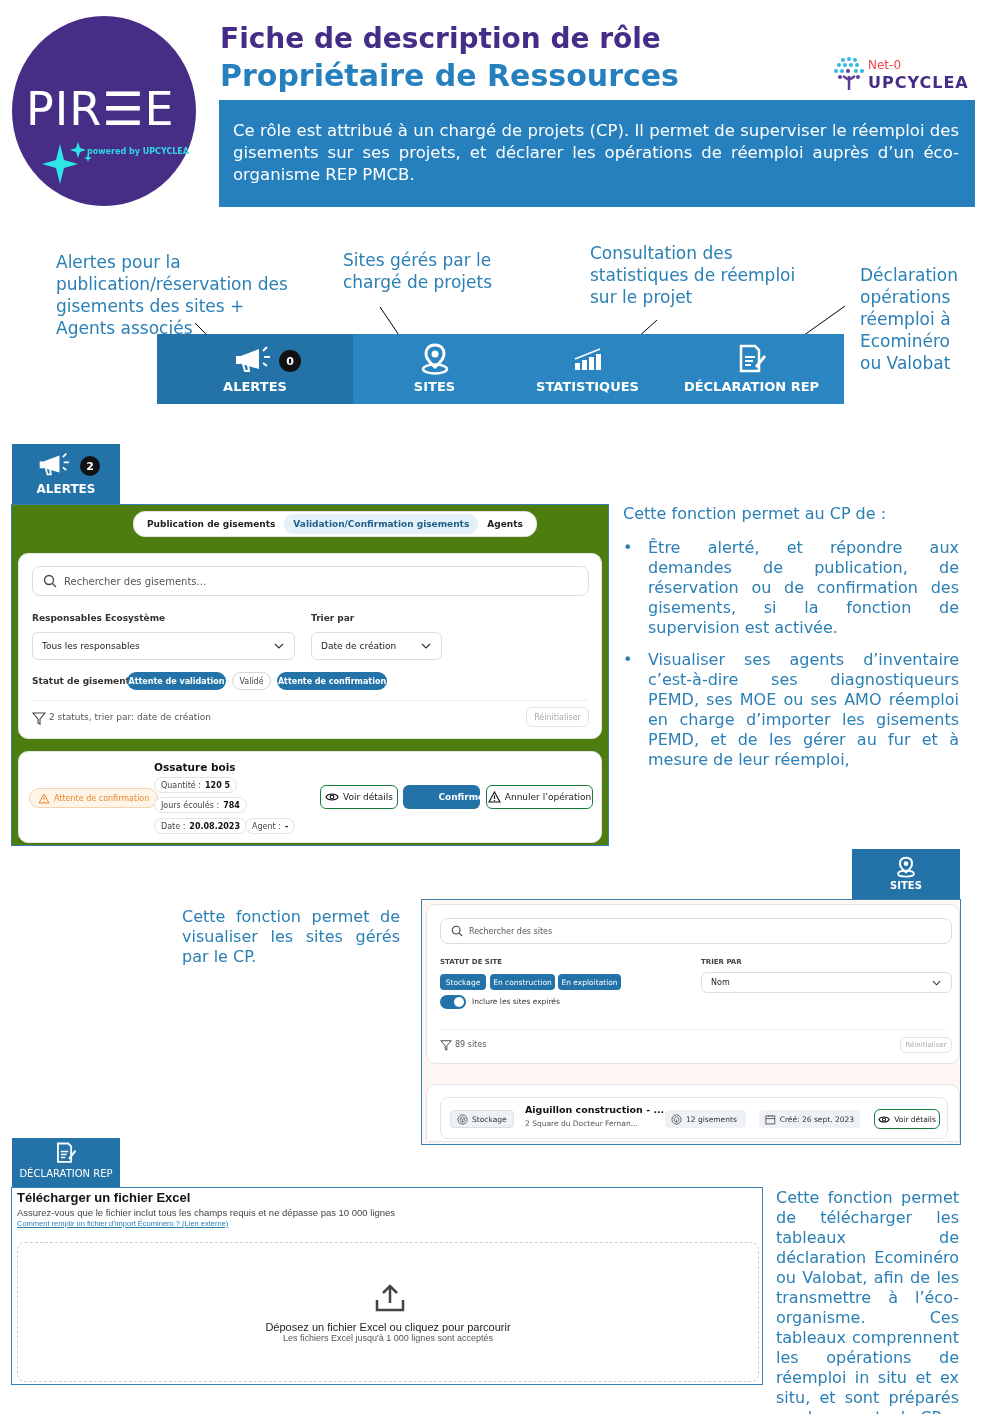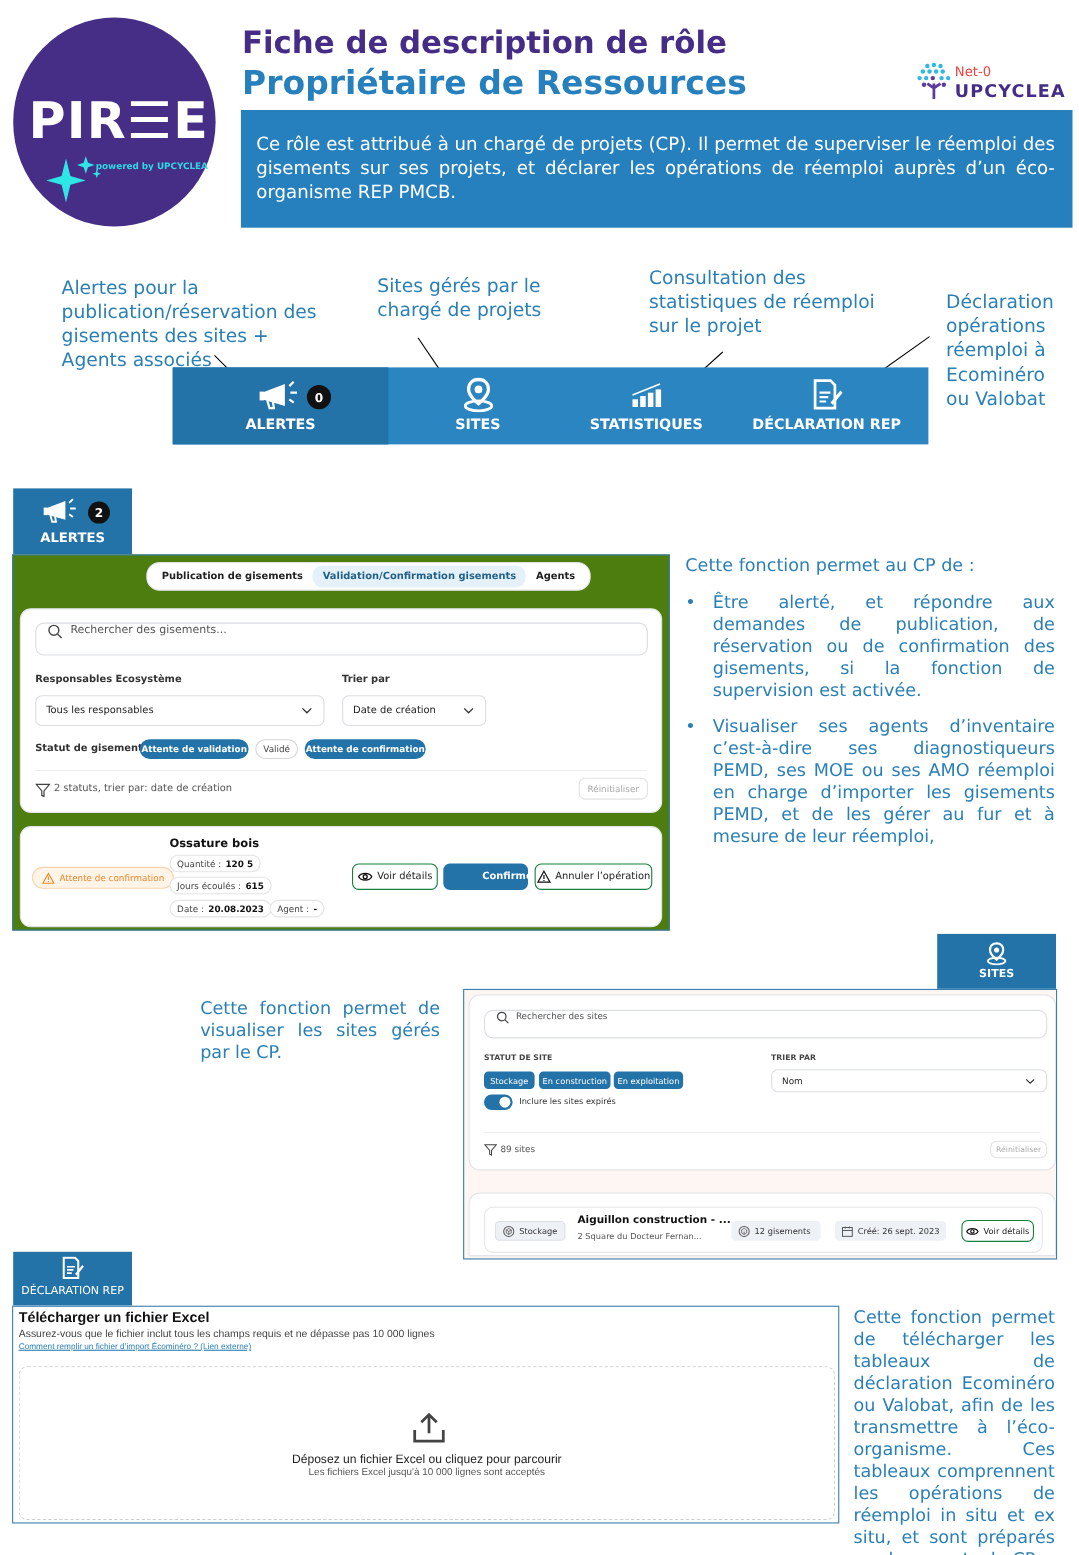--- a/index.html
+++ b/index.html
@@ -1,21 +1,21 @@
 <!DOCTYPE html>
 <html><head>
 <meta charset="utf-8">
 <style>
   * { box-sizing: border-box; margin: 0; padding: 0; }
   body { width: 981px; height: 1414px; background: #fff; position: relative; font-family: "DejaVu Sans", sans-serif; overflow: hidden; }
   .abs { position: absolute; }
 
   
   #logo { left: 12px; top: 16px; width: 184px; height: 190px; border-radius: 50%; background: #462e86; }
-  #logo .name { position: absolute; left: 14px; top: 66px; font-family: "DejaVu Sans", sans-serif; font-weight: bold; font-size: 46px; color: #fff; letter-spacing: 1px; }
+  #logo .name { position: absolute; left: 14px; top: 66px; font-family: "DejaVu Sans", sans-serif; font-weight: normal; font-size: 46px; color: #fff; letter-spacing: 1px; }
   #logo .powered { position: absolute; left: 75px; top: 131px; font-size: 8px; color: #2fd8e4; font-weight: bold; white-space: nowrap; }
   #logo svg { position: absolute; left: 28px; top: 124px; }
 
   
   #title1 { left: 220px; top: 22px; font-size: 28px; font-weight: bold; color: #452c86; white-space: nowrap; }
   #title2 { left: 220px; top: 58px; font-size: 30px; font-weight: bold; color: #2680bd; white-space: nowrap; }
 
   
   #upcyclea { left: 832px; top: 56px; width: 145px; height: 40px; }
   #upcyclea .net0 { position: absolute; left: 36px; top: 2px; font-size: 12px; color: #ef4444; }
@@ -41,21 +41,21 @@
   
   .tabhead { background: #2373a8; color: #fff; display: flex; flex-direction: column; align-items: center; justify-content: flex-end; font-size: 12px; font-weight: bold; padding-bottom: 8px; }
 
   
   #alert-tab { left: 12px; top: 444px; width: 108px; height: 60px; }
   #alert-panel { left: 11px; top: 504px; width: 598px; height: 342px; border: 1.5px solid #3b7fb0; background: #4d7c0f; }
   .seg { position: absolute; left: 121px; top: 6px; height: 26px; background: #fff; border: 1px solid #e3e3e3; border-radius: 12px; display: flex; align-items: center; padding: 0 4px; font-size: 9px; font-weight: bold; color: #222; }
   .seg span { padding: 5px 9px; border-radius: 9px; }
   .seg span.sel { background: #e5f1f8; color: #1f5f8a; }
   .card { position: absolute; background: #fff; border: 1px solid #e4e4ea; border-radius: 10px; }
-  .search { position: absolute; border: 1px solid #dadde2; border-radius: 8px; background: #fff; display: flex; align-items: flex-start; font-size: 10px; color: #555; padding-left: 10px; }
+  .search { position: absolute; border: 1px solid #dadde2; border-radius: 8px; background: #fff; display: flex; align-items: center; font-size: 10px; color: #555; padding-left: 10px; }
   .lbl { position: absolute; font-size: 9px; font-weight: bold; color: #333; }
   .select { position: absolute; border: 1px solid #dadde2; border-radius: 6px; background: #fff; font-size: 9px; color: #222; display: flex; align-items: center; padding-left: 9px; }
   .select .chev { position: absolute; right: 10px; top: 50%; transform: translateY(-50%); }
   .pill { position: absolute; height: 18px; border-radius: 9px; font-size: 8px; display: flex; align-items: center; justify-content: center; }
   .pill.on { background: #2373a8; color: #fff; font-weight: bold; }
   .pill.off { background: #fff; border: 1px solid #d6d6d6; color: #444; }
   .small { position: absolute; font-size: 9px; color: #555; }
   .btn-ghost { position: absolute; border: 1px solid #e2e2e2; border-radius: 6px; font-size: 8px; color: #aaa; display: flex; align-items: center; justify-content: center; background: #fff; }
   .chip { position: absolute; height: 16px; border: 1px solid #e3e3e3; border-radius: 8px; font-size: 8px; color: #444; display: flex; align-items: center; padding: 0 6px; background: #fff; white-space: nowrap; }
   .chip b { margin-left: 4px; color: #111; }
@@ -258,21 +258,21 @@
         </svg>
       <span>Attente de confirmation</span>
     </div>
     <div style="position:absolute;left:135px;top:9px;font-size:10.5px;font-weight:bold;color:#111">Ossature bois</div>
     <div class="chip" style="left:135px;top:25px">
         <span>Quantité :</span>
         <b>120  5</b>
       </div>
     <div class="chip" style="left:135px;top:45px">
         <span>Jours écoulés :</span>
-        <b>615</b>
+        <b>784</b>
       </div>
     <div class="chip" style="left:135px;top:66px">
         <span>Date :</span>
         <b>20.08.2023</b>
       </div>
     <div class="chip" style="left:226px;top:66px">
         <span>Agent :</span>
         <b>-</b>
       </div>
     <div class="act out" style="left:301px;top:33px;width:78px">
@@ -396,17 +396,17 @@
 <div id="decl-panel" class="abs">
   <div class="h">Télécharger un fichier Excel</div>
   <div class="sub">Assurez-vous que le fichier inclut tous les champs requis et ne dépasse pas 10 000 lignes</div>
   <div class="link">Comment remplir un fichier d’import Écominéro ? (Lien externe)</div>
   <div id="drop">
     <svg width="32" height="30" viewBox="0 0 32 30" style="position:absolute;left:356px;top:40px">
       <path d="M16 20 L16 3 M9 10 L16 3 L23 10" fill="none" stroke="#444" stroke-width="2.5"></path>
       <path d="M3 17 L3 27 L29 27 L29 17" fill="none" stroke="#444" stroke-width="2.5"></path>
     </svg>
     <div class="t1">Déposez un fichier Excel ou cliquez pour parcourir</div>
-    <div class="t2">Les fichiers Excel jusqu'à 10 000 lignes sont acceptés</div>
+    <div class="t2">Les fichiers Excel jusqu'à 1 000 lignes sont acceptés</div>
   </div>
 </div>
 
 <div id="decl-desc" class="abs">Cette fonction permet de télécharger les tableaux de déclaration Ecominéro ou Valobat, afin de les transmettre à l’éco-organisme. Ces tableaux comprennent les opérations de réemploi in situ et ex situ, et sont préparés par les agents du CP.</div>
 
 </body></html>

